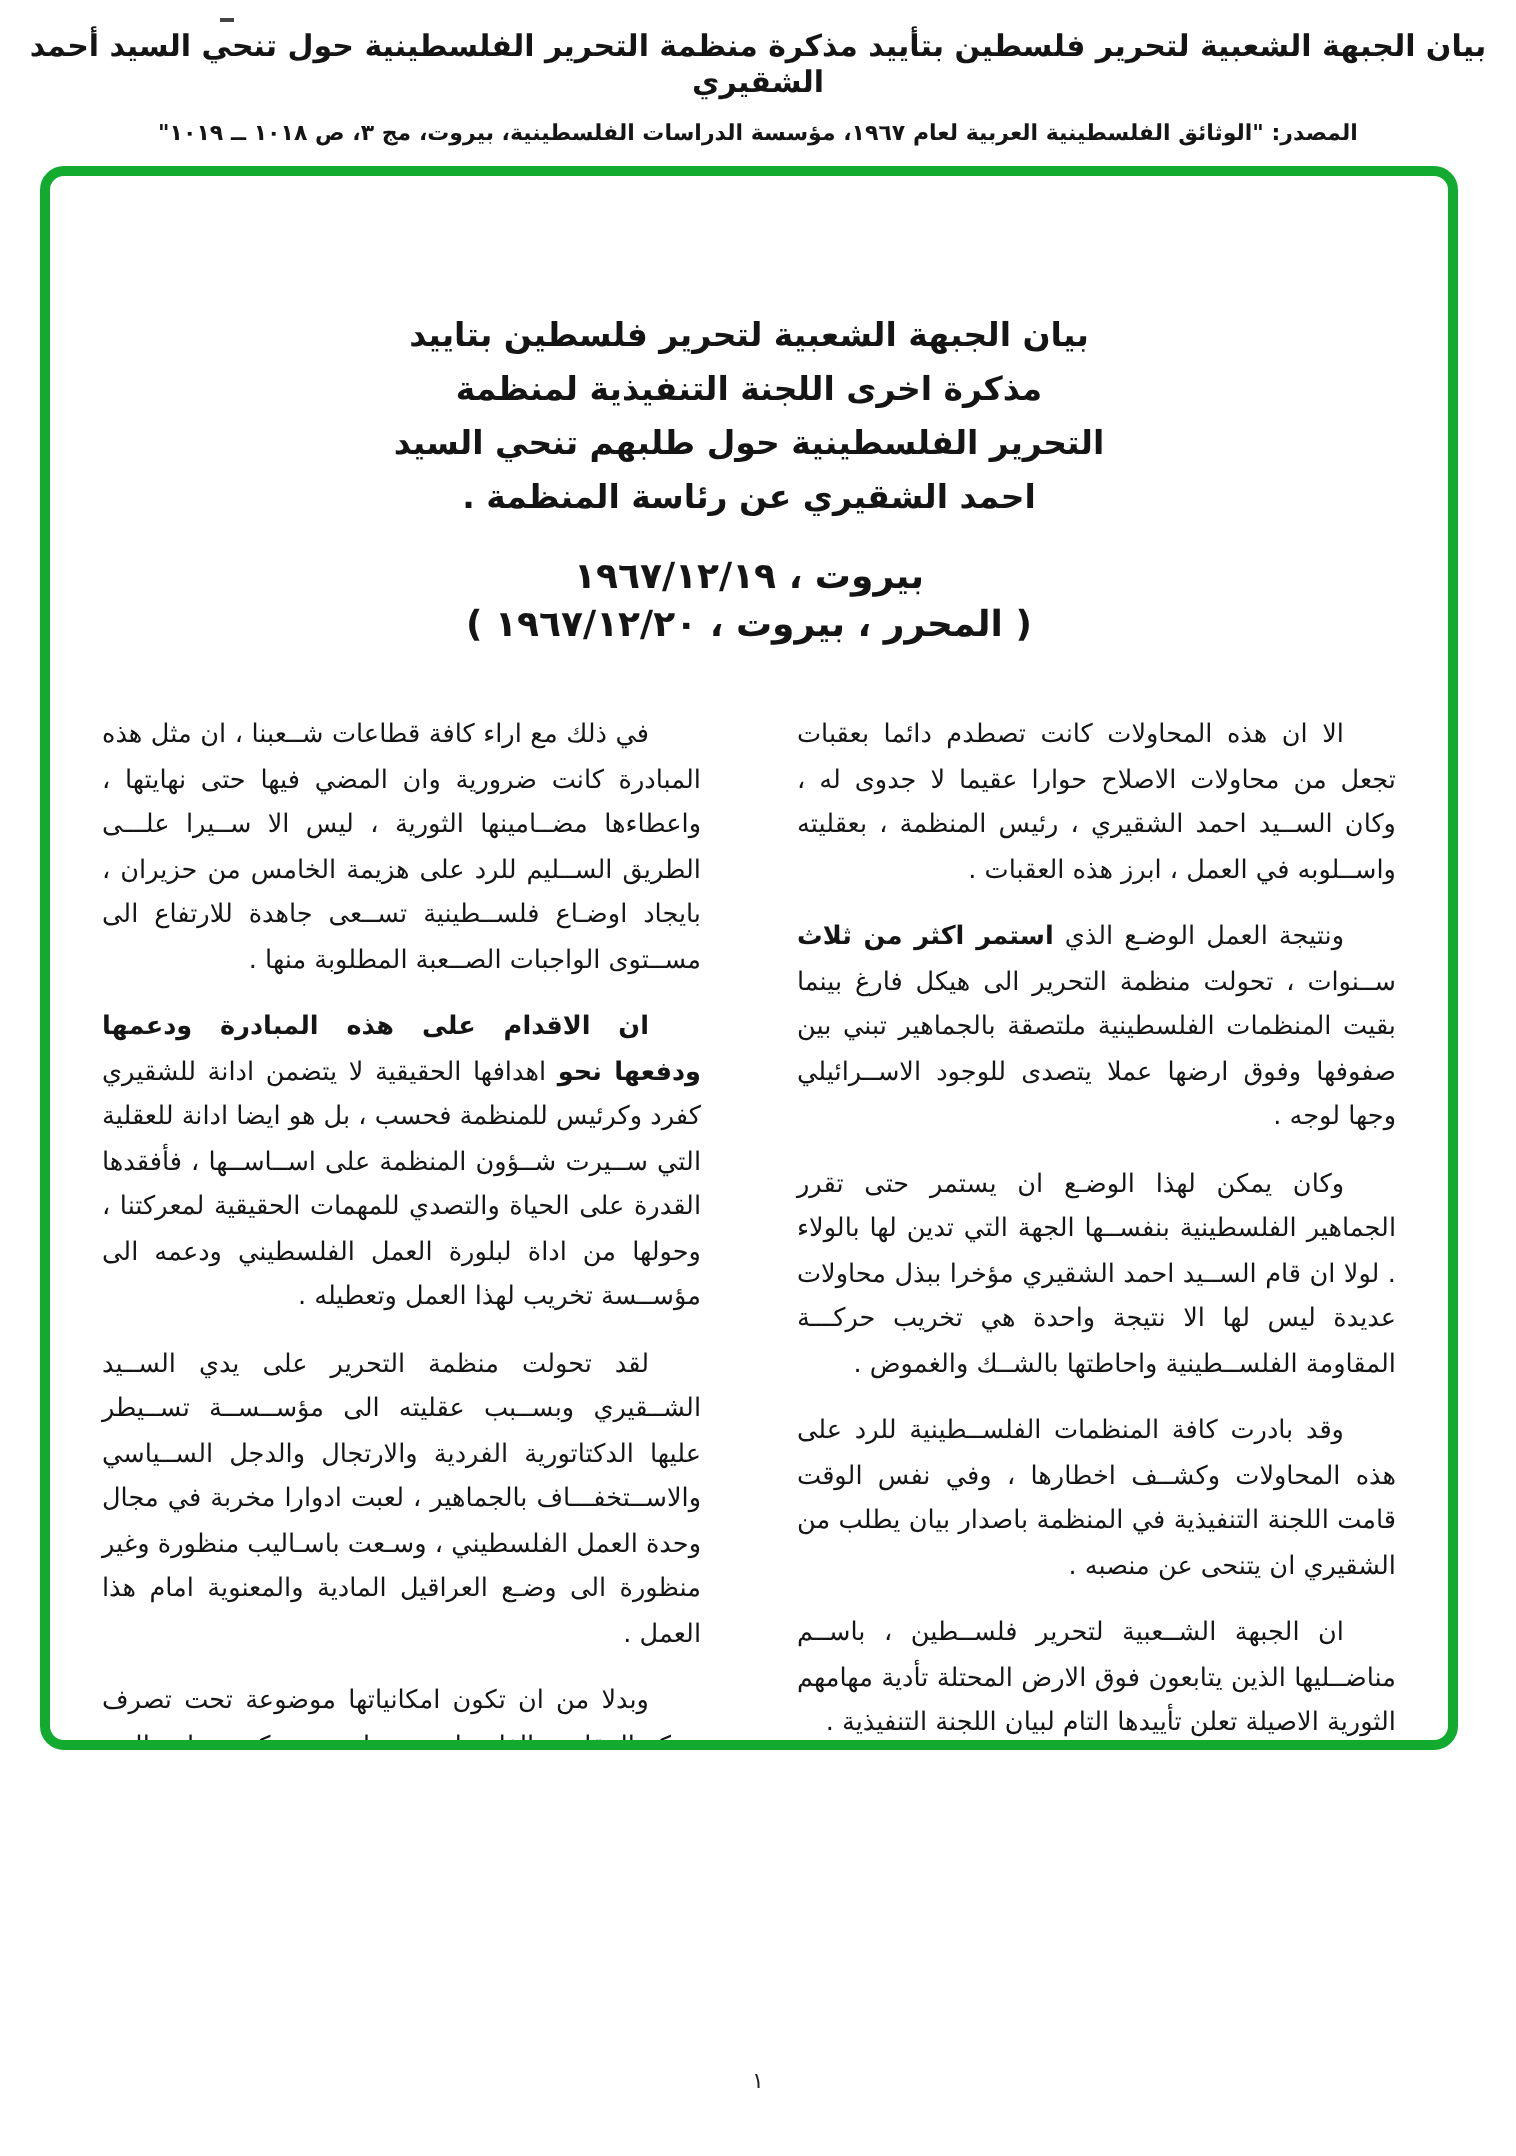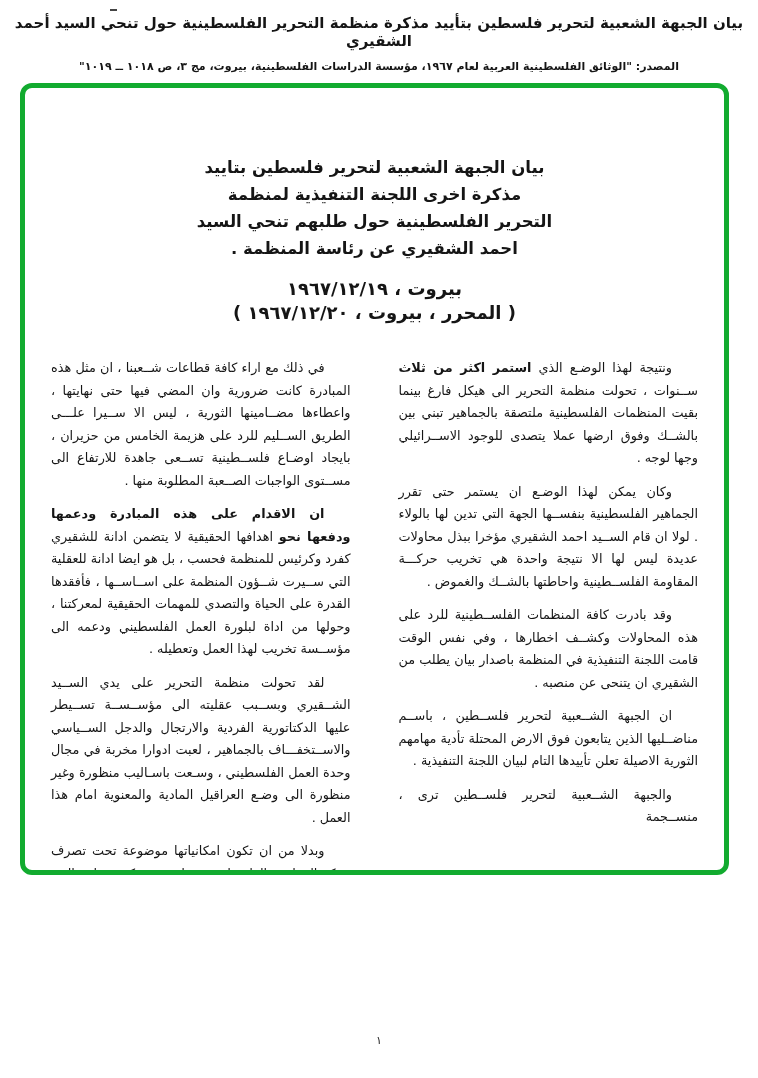--- a/index.html
+++ b/index.html
@@ -101,21 +101,22 @@
         <div>مذكرة اخرى اللجنة التنفيذية لمنظمة</div>
         <div>التحرير الفلسطينية حول طلبهم تنحي السيد</div>
         <div>احمد الشقيري عن رئاسة المنظمة .</div>
       </div>
     <div class="doc-dates">
       <div>بيروت ، ١٩٦٧/١٢/١٩</div>
       <div>( المحرر ، بيروت ، ١٩٦٧/١٢/٢٠ )</div>
     </div>
     <div class="columns">
       <div class="col">
-          <p><span>ونتيجة لهذا الوضـع الذي </span><span class="b">استمر اكثر من ثلاث</span><span> ســنوات ، تحولت منظمة التحرير الى هيكل فارغ بينما بقيت المنظمات الفلسطينية ملتصقة بالجماهير تبني بين بالشــك وفوق ارضها عملا يتصدى للوجود الاســرائيلي وجها لوجه .</span></p>
+          <p><span>الا ان هذه المحاولات كانت تصطدم دائما بعقبات تجعل من محاولات الاصلاح حوارا عقيما لا جدوى له ، وكان الســيد احمد الشقيري ، رئيس المنظمة ، بعقليته واســلوبه في العمل ، ابرز هذه العقبات .</span></p>
+          <p><span>ونتيجة العمل الوضـع الذي </span><span class="b">استمر اكثر من ثلاث</span><span> ســنوات ، تحولت منظمة التحرير الى هيكل فارغ بينما بقيت المنظمات الفلسطينية ملتصقة بالجماهير تبني بين صفوفها وفوق ارضها عملا يتصدى للوجود الاســرائيلي وجها لوجه .</span></p>
           <p><span>وكان يمكن لهذا الوضـع ان يستمر حتى تقرر الجماهير الفلسطينية بنفســها الجهة التي تدين لها بالولاء . لولا ان قام الســيد احمد الشقيري مؤخرا ببذل محاولات عديدة ليس لها الا نتيجة واحدة هي تخريب حركـــة المقاومة الفلســطينية واحاطتها بالشــك والغموض .</span></p>
           <p><span>وقد بادرت كافة المنظمات الفلســطينية للرد على هذه المحاولات وكشــف اخطارها ، وفي نفس الوقت قامت اللجنة التنفيذية في المنظمة باصدار بيان يطلب من الشقيري ان يتنحى عن منصبه .</span></p>
           <p><span>ان الجبهة الشــعبية لتحرير فلســطين ، باســم مناضــليها الذين يتابعون فوق الارض المحتلة تأدية مهامهم الثورية الاصيلة تعلن تأييدها التام لبيان اللجنة التنفيذية .</span></p>
           <p><span>والجبهة الشــعبية لتحرير فلســطين ترى ، منســجمة</span></p>
         </div>
       <div class="col">
           <p><span>في ذلك مع اراء كافة قطاعات شــعبنا ، ان مثل هذه المبادرة كانت ضرورية وان المضي فيها حتى نهايتها ، واعطاءها مضــامينها الثورية ، ليس الا ســيرا علـــى الطريق الســليم للرد على هزيمة الخامس من حزيران ، بايجاد اوضـاع فلســطينية تســعى جاهدة للارتفاع الى مســتوى الواجبات الصــعبة المطلوبة منها .</span></p>
           <p><span class="b">ان الاقدام على هذه المبادرة ودعمها ودفعها نحو</span><span> اهدافها الحقيقية لا يتضمن ادانة للشقيري كفرد وكرئيس للمنظمة فحسب ، بل هو ايضا ادانة للعقلية التي ســيرت شــؤون المنظمة على اســاســها ، فأفقدها القدرة على الحياة والتصدي للمهمات الحقيقية لمعركتنا ، وحولها من اداة لبلورة العمل الفلسطيني ودعمه الى مؤســسة تخريب لهذا العمل وتعطيله .</span></p>
           <p><span>لقد تحولت منظمة التحرير على يدي الســيد الشــقيري وبســبب عقليته الى مؤســســة تســيطر عليها الدكتاتورية الفردية والارتجال والدجل الســياسي والاســتخفـــاف بالجماهير ، لعبت ادوارا مخربة في مجال وحدة العمل الفلسطيني ، وسـعت باسـاليب منظورة وغير منظورة الى وضـع العراقيل المادية والمعنوية امام هذا العمل .</span></p>
           <p><span>وبدلا من ان تكون امكانياتها موضوعة تحت تصرف حركة المقاومة الفلسطينية تحولت نحو تكريس اســاليب في العمل عفا عليها الزمن من جهة ، وتخطتها تطورات القضية الفلســطينية من جهة اخرى . وحين بدات حركة المقاومة تحفر فوق الارض المحتلة وفي مواجهة التحدي الاسرائيلي مســارا جديدا مبنيا على التضحيات الكبيرة يقدمها شــعبنا في ســاحة المعركة ، قام الشــقيري بدفع المنظمة نحو مواقف غوغائية تحاول تطمين الجماهير</span></p>

